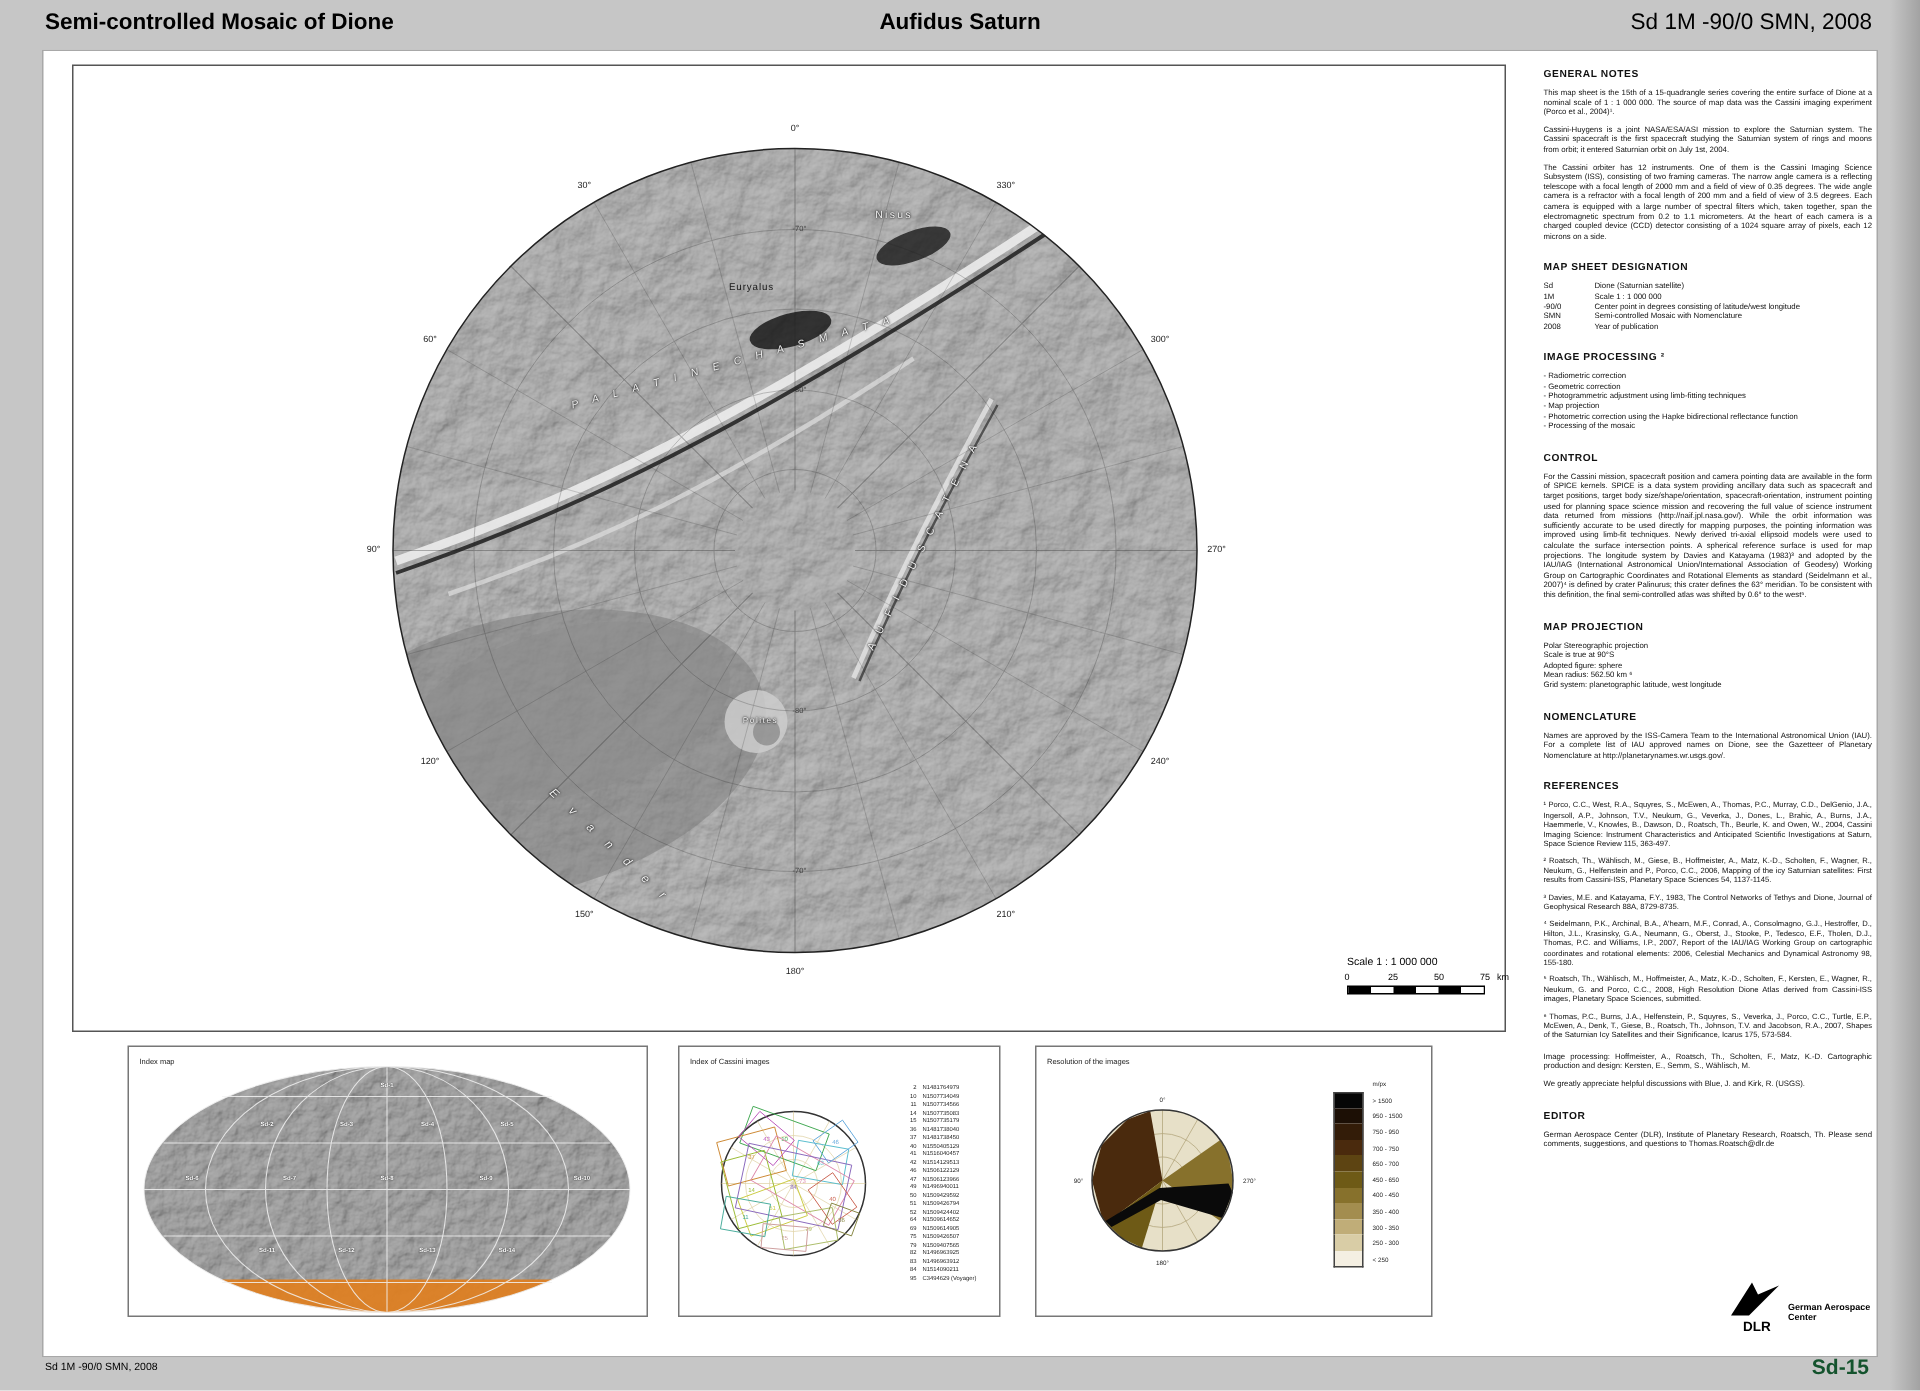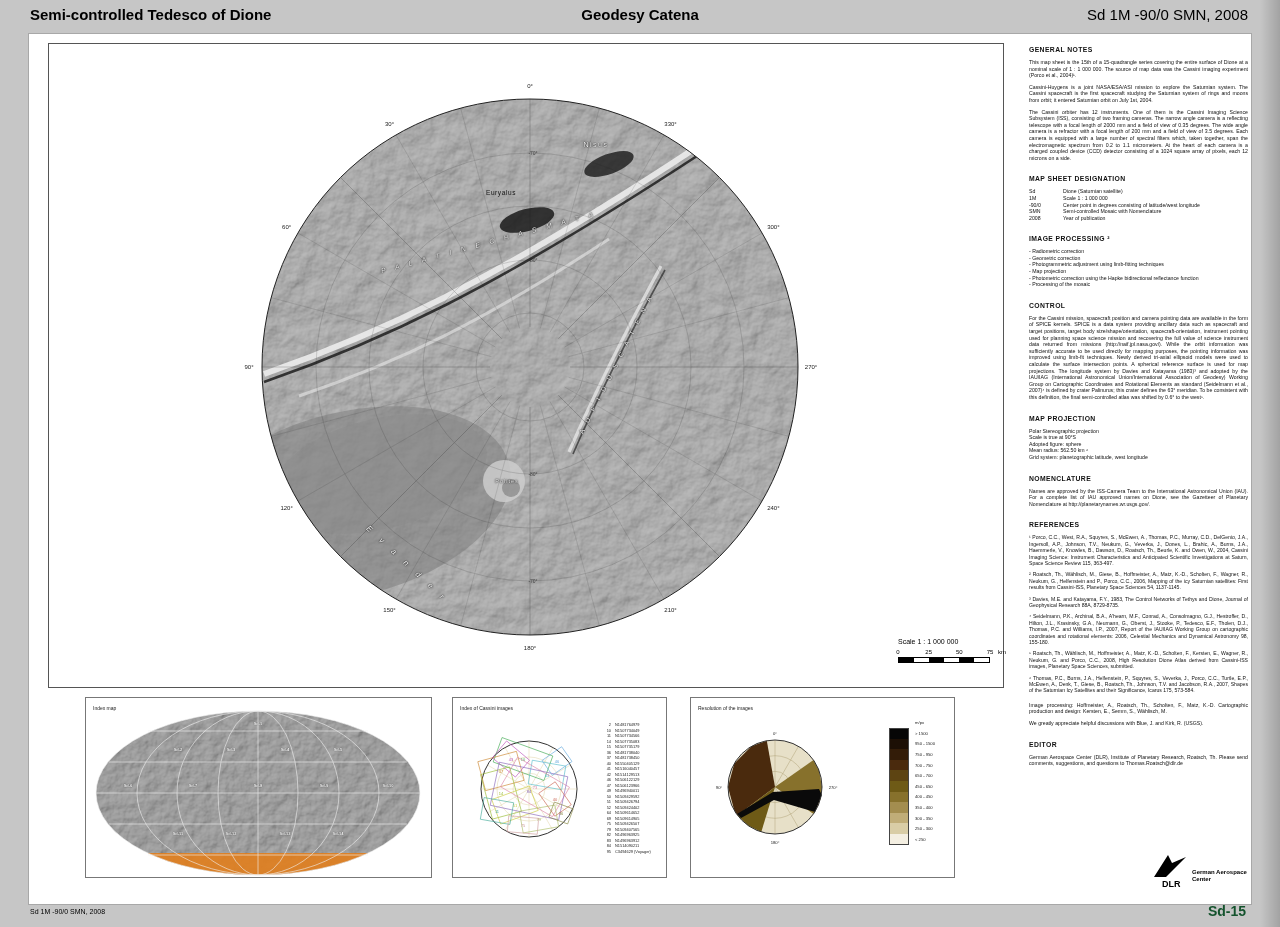--- a/index.html
+++ b/index.html
@@ -70,22 +70,22 @@
   .dlr-name { position:absolute; left:44px; top:16px; font-size:6px; font-weight:bold; line-height:7px; color:#000; width:60px; }
 
   
   .f-left { position:absolute; left:30px; top:908px; font-size:7px; color:#000; }
   .f-right { position:absolute; right:34px; top:903px; font-size:14px; font-weight:bold; color:#14532d; }
 </style>
 </head>
 <body>
 
 <div class="header">
-  <div class="h-left">Semi-controlled Tedesco of Dione</div>
-  <div class="h-center">Geodesy Catena</div>
+  <div class="h-left">Semi-controlled Mosaic of Dione</div>
+  <div class="h-center">Aufidus Saturn</div>
   <div class="h-right">Sd 1M -90/0 SMN, 2008</div>
 </div>
 
 <div class="sheet">
 
   <div class="map-panel" style="left:19px; top:9px;">
     <svg width="954" height="643" viewBox="0 0 954 643">
       <defs>
         <filter id="terrain" x="-10%" y="-10%" width="120%" height="120%">
           <feTurbulence type="fractalNoise" baseFrequency="0.045" numOctaves="5" seed="11" result="n"></feTurbulence>

